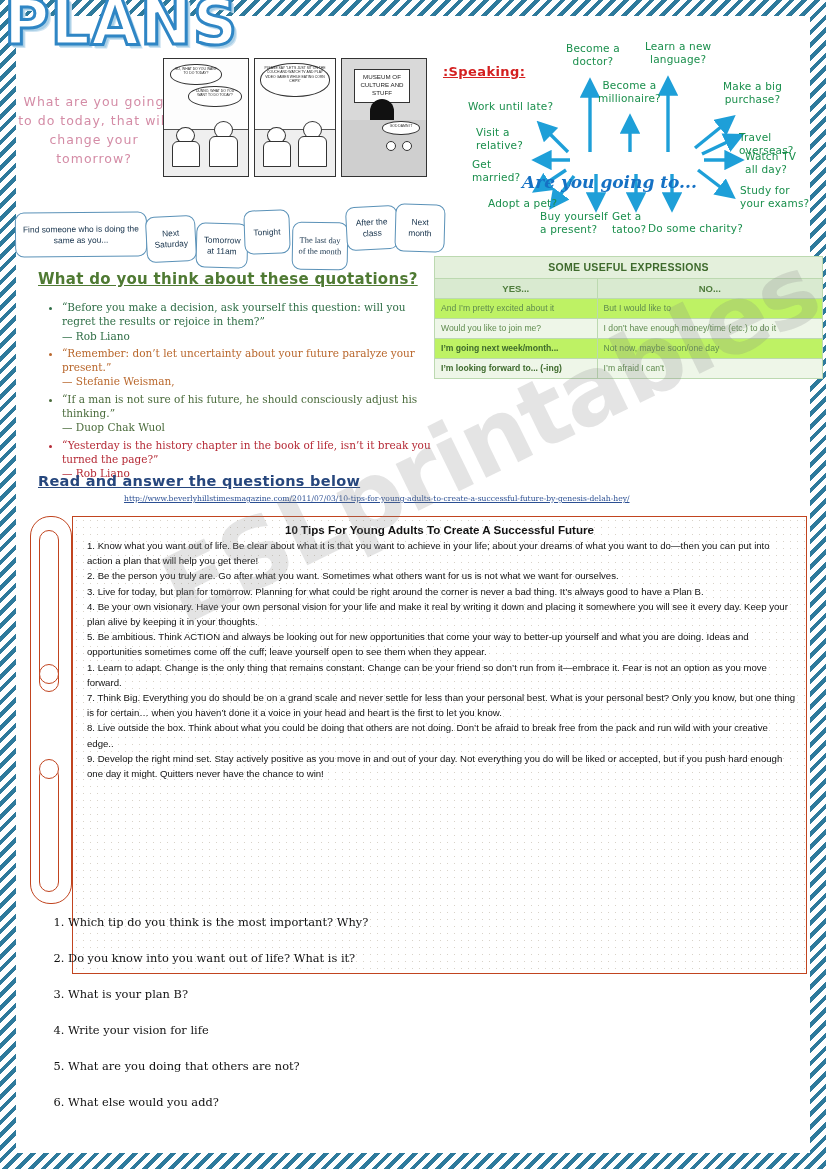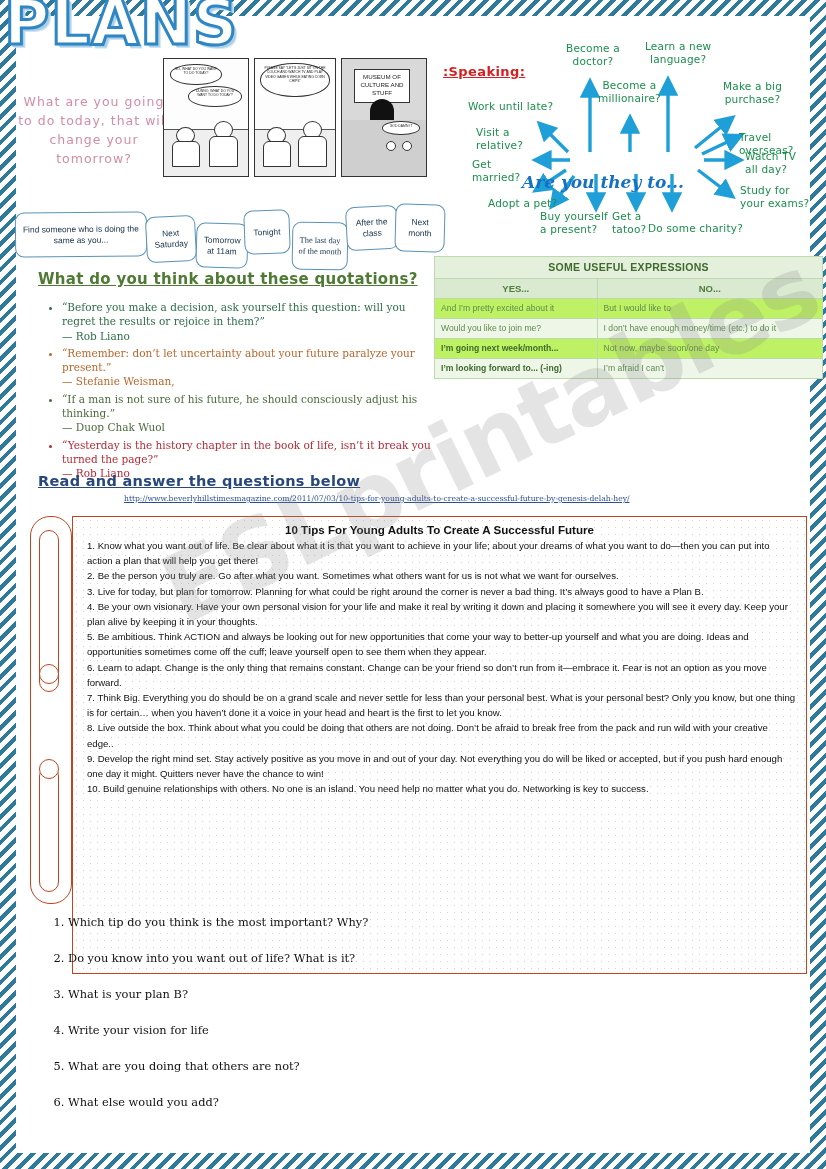--- a/index.html
+++ b/index.html
@@ -332,21 +332,21 @@
 
       <line x1="126" y1="140" x2="96" y2="160"></line>
       <line x1="134" y1="146" x2="112" y2="176"></line>
 
       <line x1="156" y1="144" x2="156" y2="178"></line>
       <line x1="196" y1="144" x2="196" y2="178"></line>
       <line x1="232" y1="144" x2="232" y2="178"></line>
     </g>
   </svg>
 
-  <div id="mm-center">Are you they to...</div>
+  <div id="mm-center">Are you going to...</div>
 
   <div class="mm-label" style="left:126px;top:12px;text-align:center;">Become a
 doctor?</div>
   <div class="mm-label" style="left:205px;top:10px;text-align:center;">Learn a new
 language?</div>
   <div class="mm-label" style="left:158px;top:49px;text-align:center;">Become a
 millionaire?</div>
   <div class="mm-label" style="left:283px;top:50px;text-align:center;">Make a big
 purchase?</div>
   <div class="mm-label" style="left:28px;top:70px;">Work until late?</div>
@@ -438,25 +438,24 @@
   <div class="clip-ring" style="top:243px;"></div>
 
   <div id="tips-box">
     <div id="tips-title">10 Tips For Young Adults To Create A Successful Future</div>
     <div id="tips-body">
       <div>1. Know what you want out of life. Be clear about what it is that you want to achieve in your life; about your dreams of what you want to do—then you can put into action a plan that will help you get there!</div>
       <div>2. Be the person you truly are. Go after what you want. Sometimes what others want for us is not what we want for ourselves.</div>
       <div>3. Live for today, but plan for tomorrow. Planning for what could be right around the corner is never a bad thing. It’s always good to have a Plan B.</div>
       <div>4. Be your own visionary. Have your own personal vision for your life and make it real by writing it down and placing it somewhere you will see it every day. Keep your plan alive by keeping it in your thoughts.</div>
       <div>5. Be ambitious. Think ACTION and always be looking out for new opportunities that come your way to better-up yourself and what you are doing. Ideas and opportunities sometimes come off the cuff; leave yourself open to see them when they appear.</div>
-      <div>6. Learn to adapt. Change is the only thing that remains constant. Change can be your friend so don’t run from it—embrace it. Fear is not an option as you move forward.</div>
+      <div>1. Learn to adapt. Change is the only thing that remains constant. Change can be your friend so don’t run from it—embrace it. Fear is not an option as you move forward.</div>
       <div>7. Think Big. Everything you do should be on a grand scale and never settle for less than your personal best. What is your personal best? Only you know, but one thing is for certain… when you haven’t done it a voice in your head and heart is the first to let you know.</div>
       <div>8. Live outside the box. Think about what you could be doing that others are not doing. Don’t be afraid to break free from the pack and run wild with your creative edge..</div>
       <div>9. Develop the right mind set. Stay actively positive as you move in and out of your day. Not everything you do will be liked or accepted, but if you push hard enough one day it might. Quitters never have the chance to win!</div>
-      <div>10. Build genuine relationships with others. No one is an island. You need help no matter what you do. Networking is key to success.</div>
     </div>
   </div>
 </div>
 
 <div id="questions">
   <ol>
     <li>Which tip do you think is the most important? Why?</li>
     <li>Do you know into you want out of life? What is it?</li>
     <li>What is your plan B?</li>
     <li>Write your vision for life</li>

